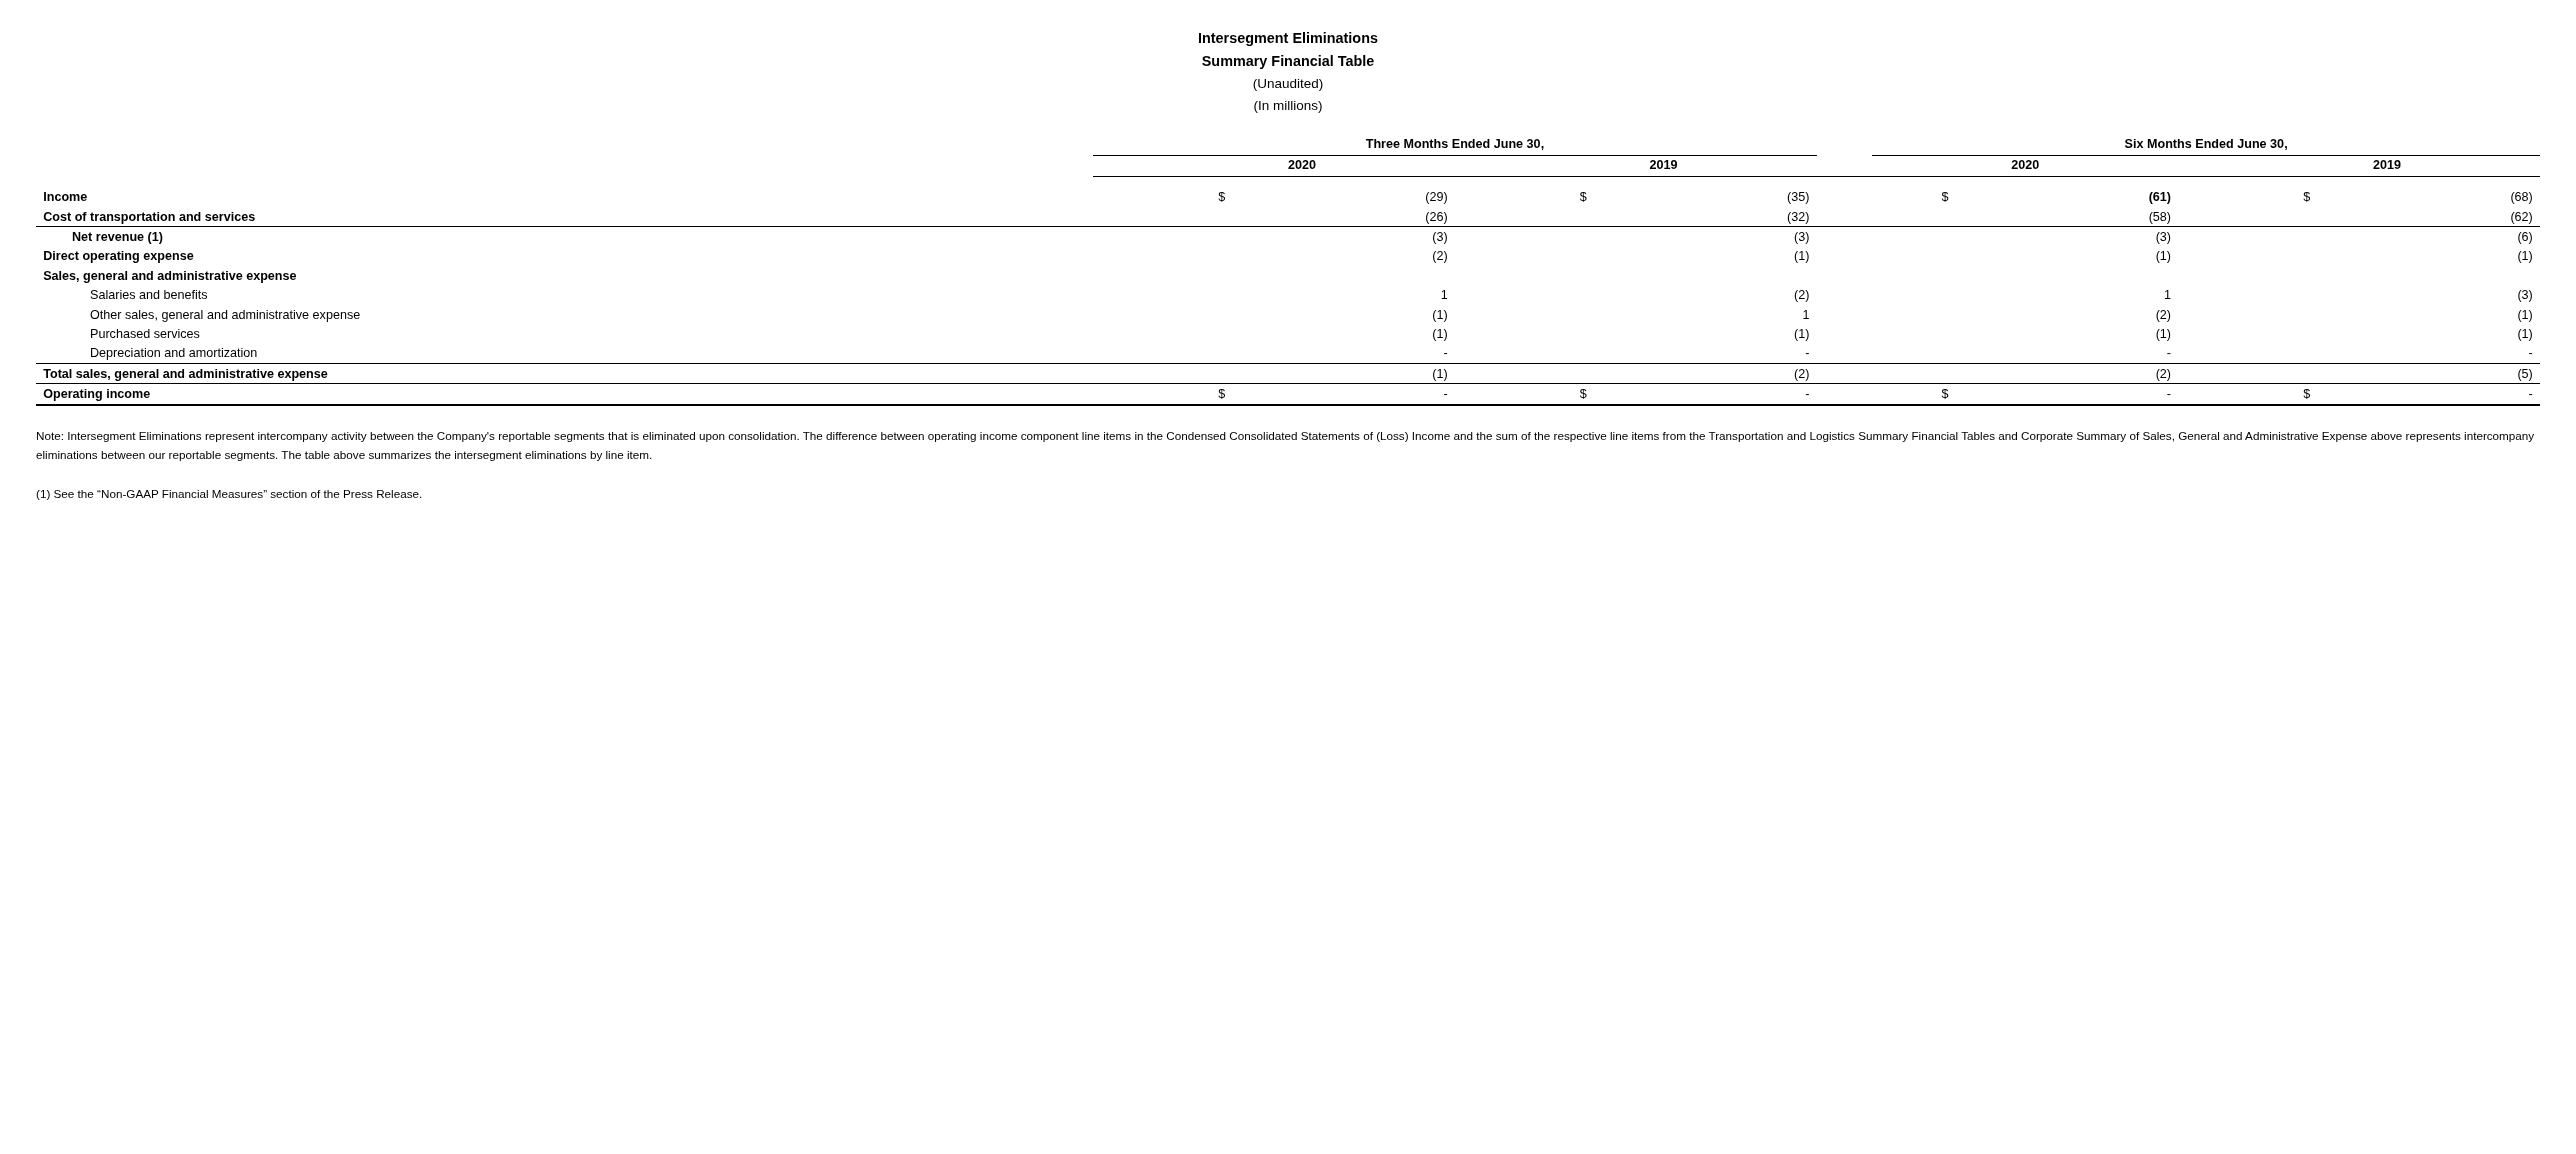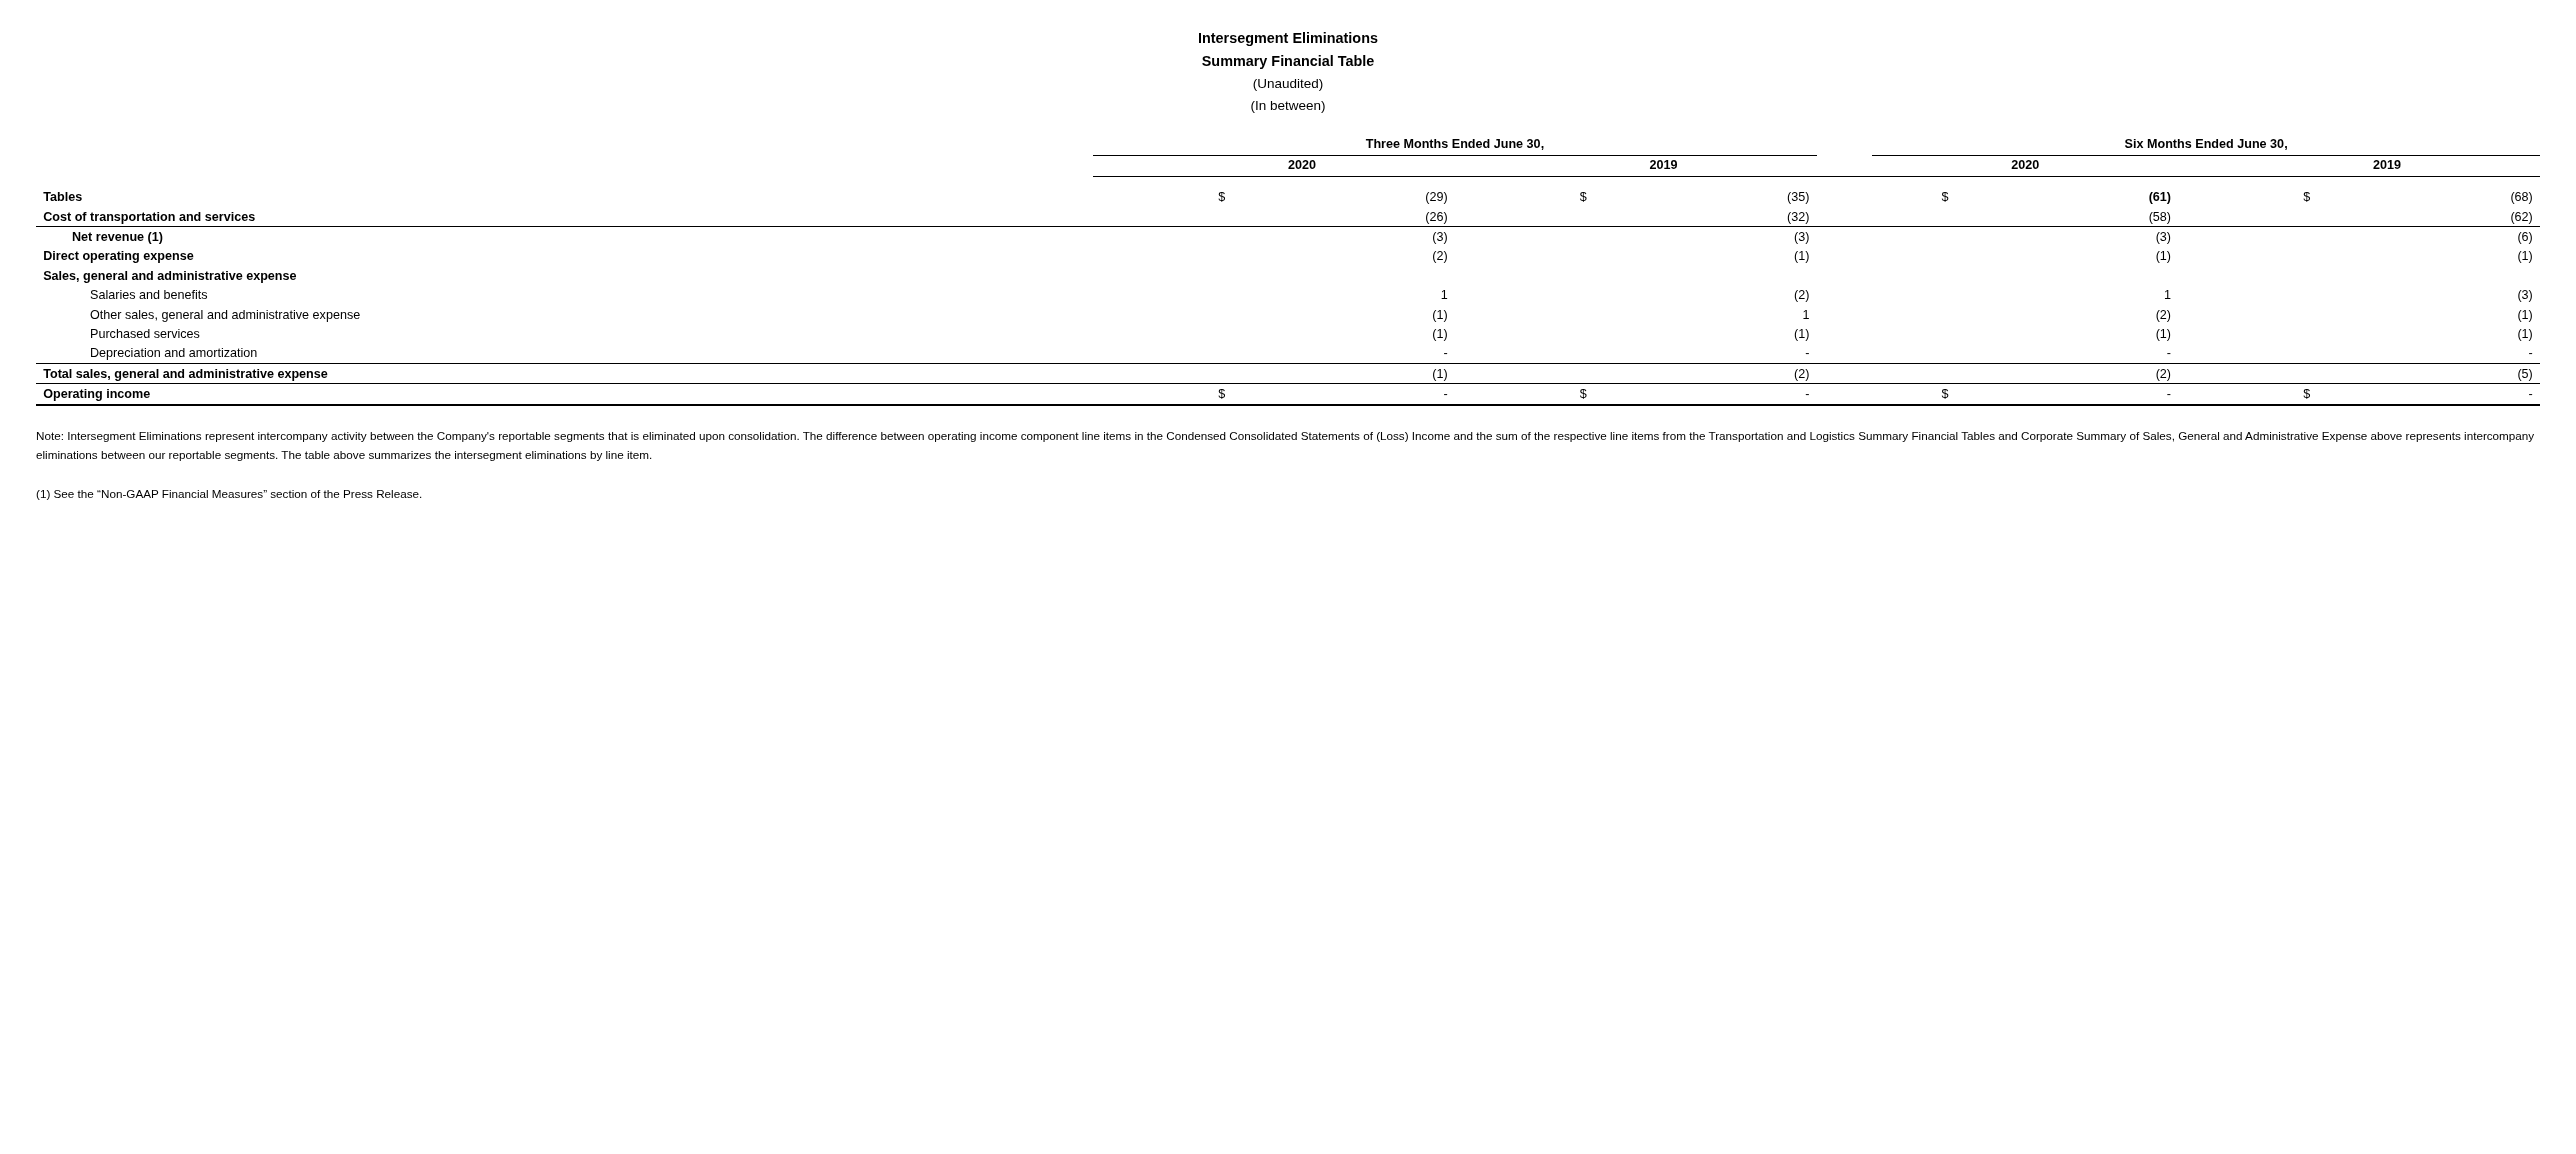--- a/index.html
+++ b/index.html
@@ -58,21 +58,21 @@
       font-size: 11.7px;
     }
   </style>
 </head>
 <body>
 
 <div class="page-title">
   <div class="main-title">Intersegment Eliminations</div>
   <div class="main-title">Summary Financial Table</div>
   <div class="sub-title">(Unaudited)</div>
-  <div class="sub-title">(In between)</div>
+  <div class="sub-title">(In millions)</div>
 </div>
 
 <table>
   <colgroup>
     <col style="width:38%">
     <col style="width:2%">
     <col style="width:3%">
     <col style="width:8%">
     <col style="width:2%">
     <col style="width:3%">
@@ -101,21 +101,21 @@
       <th colspan="2" style="text-align:center; border-bottom:1.8px solid #000;">2020</th>
       <th></th>
       <th colspan="2" style="text-align:center; border-bottom:1.8px solid #000;">2019</th>
     </tr>
     <tr>
         <td colspan="13" style="padding:5.4px 0;"></td>
       </tr>
   </thead>
   <tbody id="table-body">
   <tr>
-      <td class="label-col" style="font-weight:bold;">Tables</td>
+      <td class="label-col" style="font-weight:bold;">Income</td>
       <td style=""></td>
       <td style="text-align:right;">$</td>
       <td style="text-align:right;">(29)</td>
       <td style=""></td>
       <td style="text-align:right;">$</td>
       <td style="text-align:right;">(35)</td>
       <td style=""></td>
       <td style="text-align:right;">$</td>
       <td style="text-align:right;font-weight:bold;">(61)</td>
       <td style=""></td>

